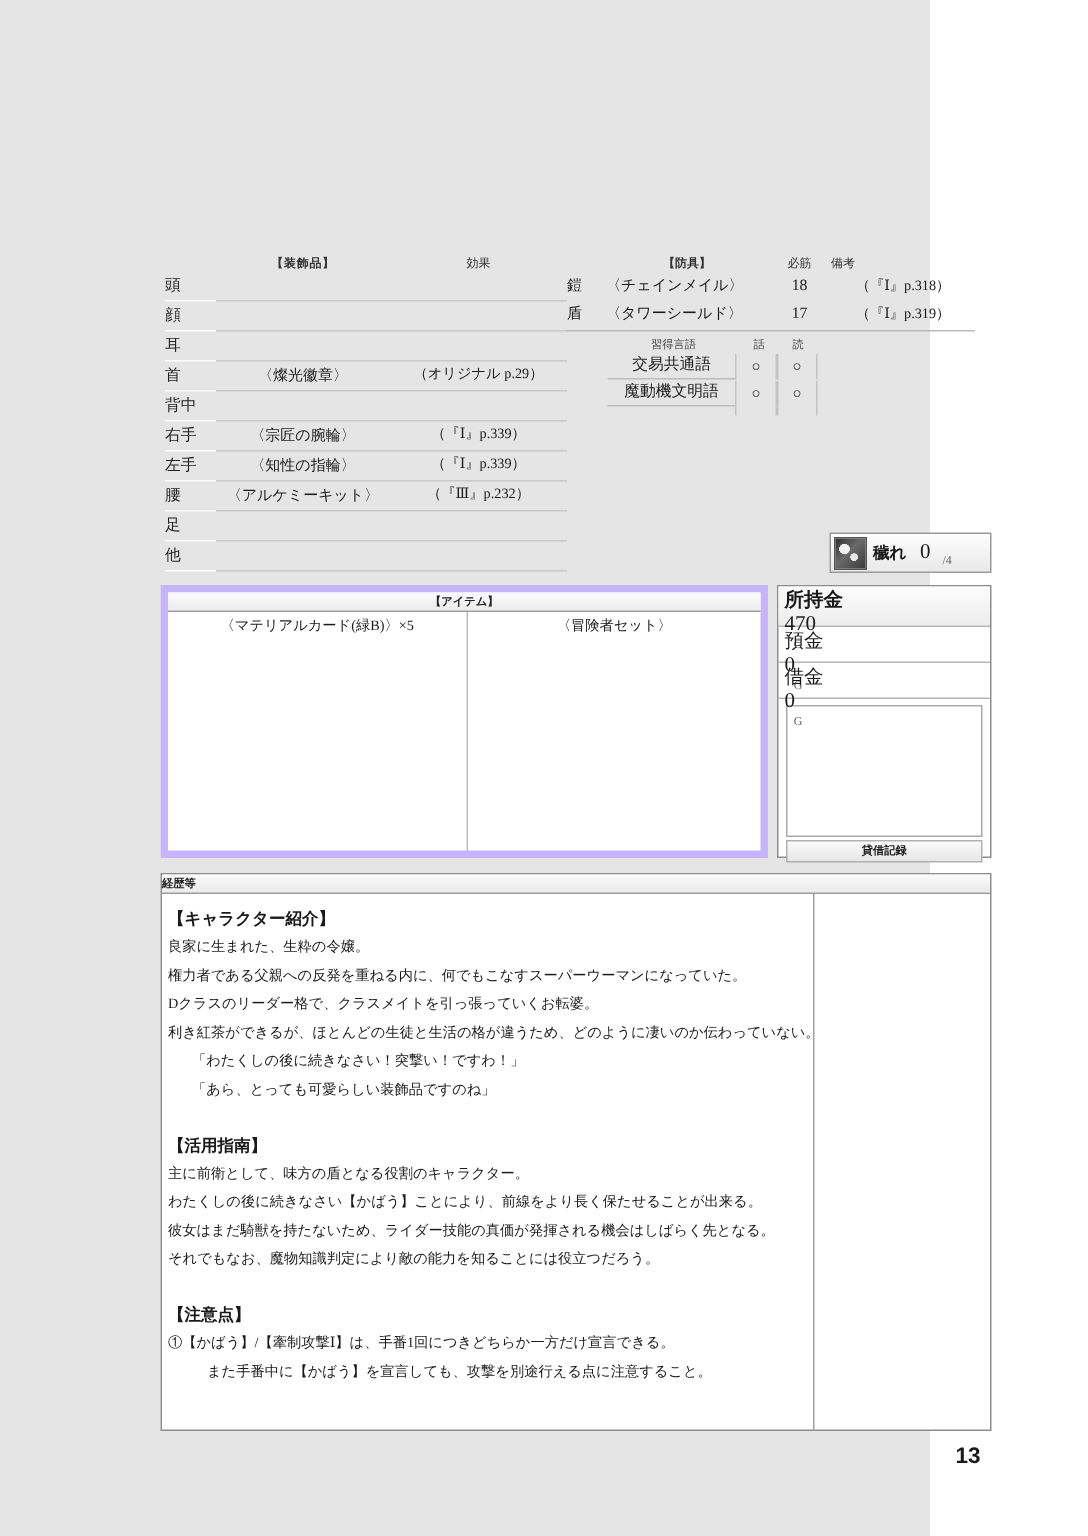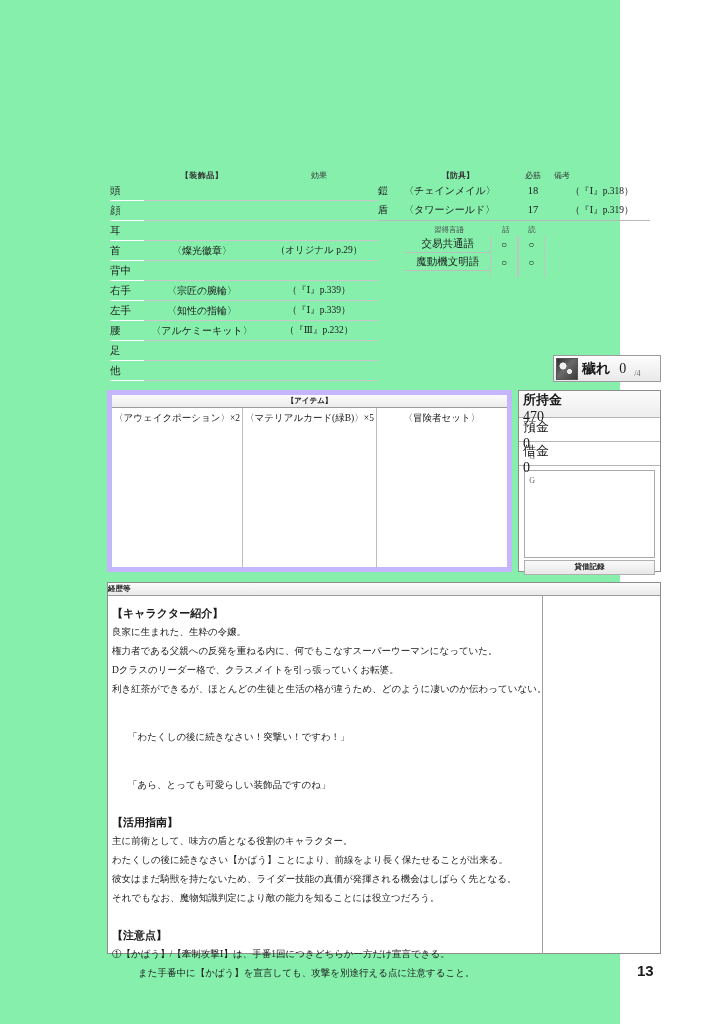--- a/index.html
+++ b/index.html
@@ -15,21 +15,21 @@
     font-family: "Liberation Serif", "DejaVu Serif", serif;
     color: #1a1a1a;
     overflow: hidden;
   }
 
   .page {
     position: absolute;
     inset: 0;
     width: 620px;
     height: 1024px;
-    background: #86efac;
+    background: #e5e5e5;
   }
 
   
   .accessory-block {
     position: absolute;
     left: 110px;
     top: 168px;
     width: 268px;
   }
   .acc-head {
@@ -173,21 +173,21 @@
     width: 20px;
     height: 20px;
     background:
       radial-gradient(circle at 30% 35%, #f2f2f2 0 18%, transparent 19%),
       radial-gradient(circle at 62% 62%, #e8e8e8 0 14%, transparent 15%),
       linear-gradient(135deg, #2f2f2f 0%, #6a6a6a 45%, #3a3a3a 100%);
     border: 1px solid #555;
     flex: 0 0 auto;
   }
   .defile-label {
-    font-size: 14px;
+    font-size: 11px;
     font-weight: bold;
     margin-left: 4px;
     letter-spacing: 0px;
   }
   .defile-value {
     font-size: 14px;
     margin-left: 9px;
   }
   .defile-max {
     font-size: 8px;
@@ -333,21 +333,21 @@
     font-size: 11px;
     font-weight: bold;
     line-height: 19px;
     margin-top: 2px;
   }
   .sec-line {
     font-size: 9.5px;
     line-height: 19px;
     white-space: nowrap;
   }
-  .sec-line.indent1 { padding-left: 16px; margin-top: 29px; }
+  .sec-line.indent1 { padding-left: 16px; }
   .sec-line.indent2 { padding-left: 26px; }
   .sec-gap { height: 16px; }
 
   
   .page-number {
     position: absolute;
     left: 637px;
     top: 962px;
     font-size: 15px;
     font-weight: bold;
@@ -466,23 +466,20 @@
   <div class="defile-box">
     <div class="defile-icon"></div>
     <div class="defile-label">穢れ</div>
     <div class="defile-value">0</div>
     <div class="defile-max">/4</div>
   </div>
 
   <div class="item-box">
     <div class="item-title">【アイテム】</div>
     <div class="item-cols">
-      <div class="item-col">
-        <div class="item-cell">〈アウェイクポーション〉×2</div>
-      </div>
       <div class="item-col col-wide">
         <div class="item-cell">〈マテリアルカード(緑B)〉×5</div>
       </div>
       <div class="item-col">
         <div class="item-cell">〈冒険者セット〉</div>
       </div>
     </div>
   </div>
 
   <div class="money-box">

